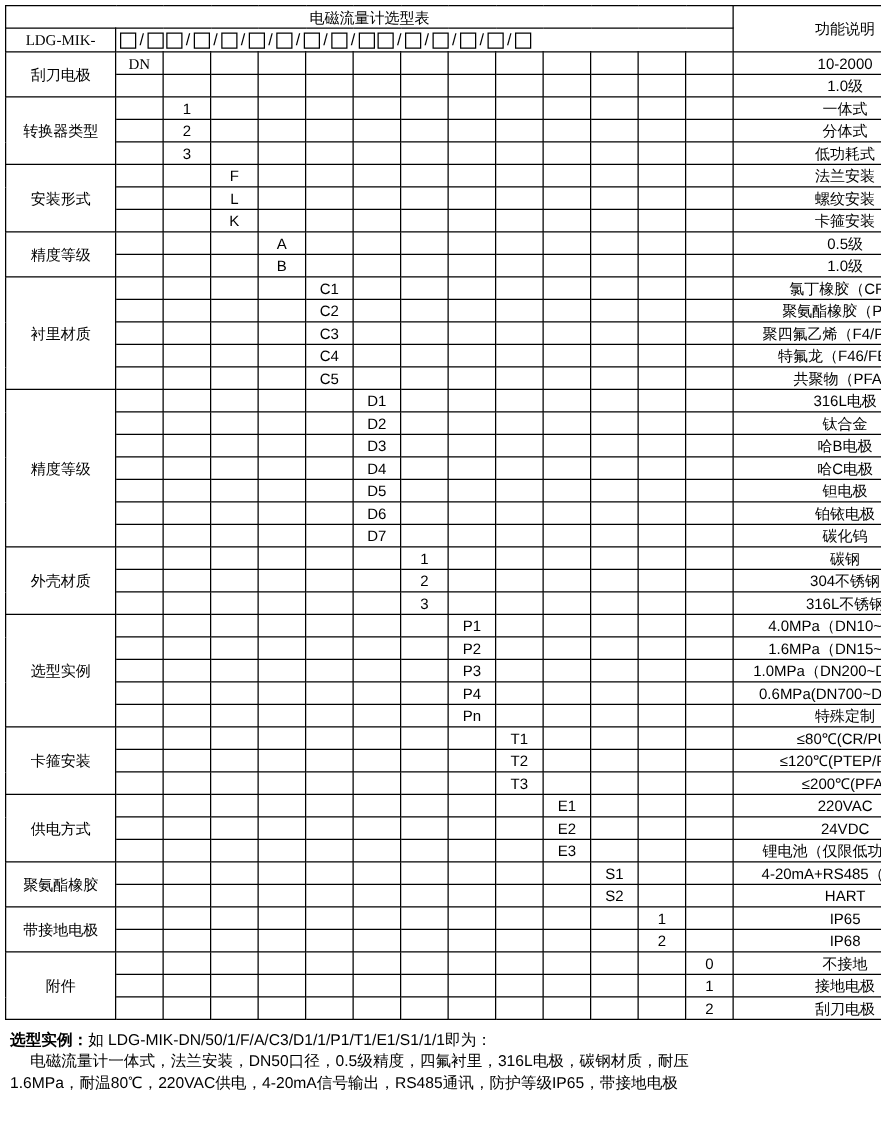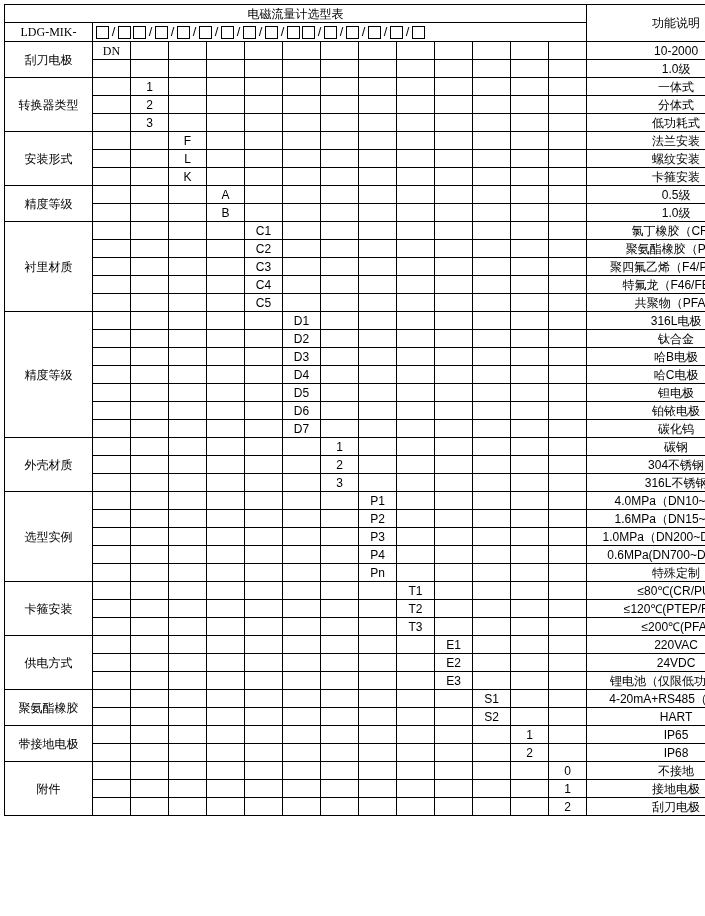--- a/index.html
+++ b/index.html
@@ -850,13 +850,20 @@
           <td></td>
           <td></td>
           <td></td>
           <td></td>
           <td>2</td>
           <td class="func">刮刀电极</td>
         </tr>
       </tbody>
   </table>
 
+  <div class="note">
+    <div>
+      <b>选型实例：</b><span>如 LDG-MIK-DN/50/1/F/A/C3/D1/1/P1/T1/E1/S1/1/1即为：</span>
+    </div>
+    <span class="indent">电磁流量计一体式，法兰安装，DN50口径，0.5级精度，四氟衬里，316L电极，碳钢材质，耐压</span>
+    <span>1.6MPa，耐温80℃，220VAC供电，4-20mA信号输出，RS485通讯，防护等级IP65，带接地电极</span>
+  </div>
 </div>
 
 </body></html>

